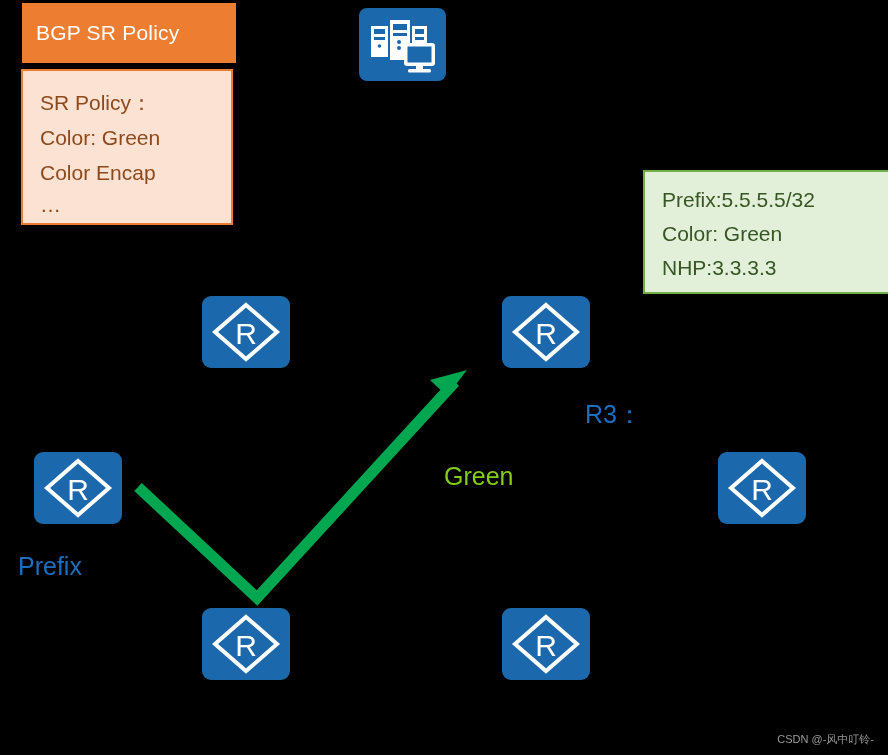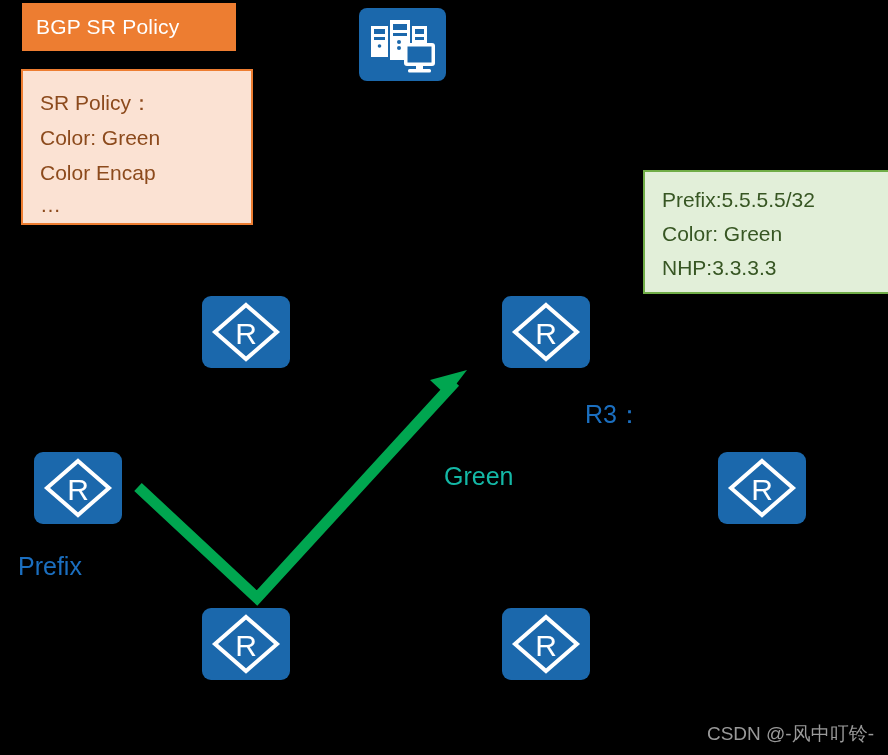--- a/index.html
+++ b/index.html
@@ -15,37 +15,37 @@
     overflow: hidden;
     font-family: "Liberation Sans", sans-serif;
   }
 
   
   #bgp-header {
     position: absolute;
     left: 22px;
     top: 3px;
     width: 214px;
-    height: 48px;
+    height: 60px;
     background: #ED7D31;
     display: flex;
     align-items: center;
     padding-left: 14px;
     box-sizing: border-box;
   }
   #bgp-header span {
     color: #FFFFFF;
     font-size: 21px;
     letter-spacing: .2px;
   }
   #sr-policy-box {
     position: absolute;
     left: 21px;
     top: 69px;
-    width: 232px;
+    width: 212px;
     height: 156px;
     background: #FBE2D3;
     border: 2px solid #ED7D31;
     box-sizing: border-box;
     padding: 14px 0 0 17px;
   }
   #sr-policy-box .line {
     color: #8C4A1C;
     font-size: 21px;
     line-height: 35px;
@@ -100,21 +100,21 @@
     line-height: 42px;
     white-space: nowrap;
   }
   #label-r1 { left: 18px; top: 545px; }
   #label-r3 { left: 556px; top: 393px; margin-left: 29px; }
 
   #label-green {
     position: absolute;
     left: 444px;
     top: 462px;
-    color: #14b8a6;
+    color: #84cc16;
     font-size: 25px;
     white-space: nowrap;
     text-align: center;
   }
 
   
   #path-arrow {
     position: absolute;
     left: 0;
     top: 0;
@@ -122,21 +122,21 @@
     height: 755px;
     pointer-events: none;
   }
 
   
   #watermark {
     position: absolute;
     right: 14px;
     bottom: 8px;
     color: #9A9A9A;
-    font-size: 19px;
+    font-size: 11px;
     white-space: nowrap;
   }
 </style>
 </head>
 <body>
 
 <div id="canvas">
 
   <svg id="path-arrow" viewBox="0 0 888 755" xmlns="http://www.w3.org/2000/svg">
     <polyline points="138,487 257,598 455,382" fill="none" stroke="#00A650" stroke-width="11" stroke-linecap="butt" stroke-linejoin="miter"></polyline>

